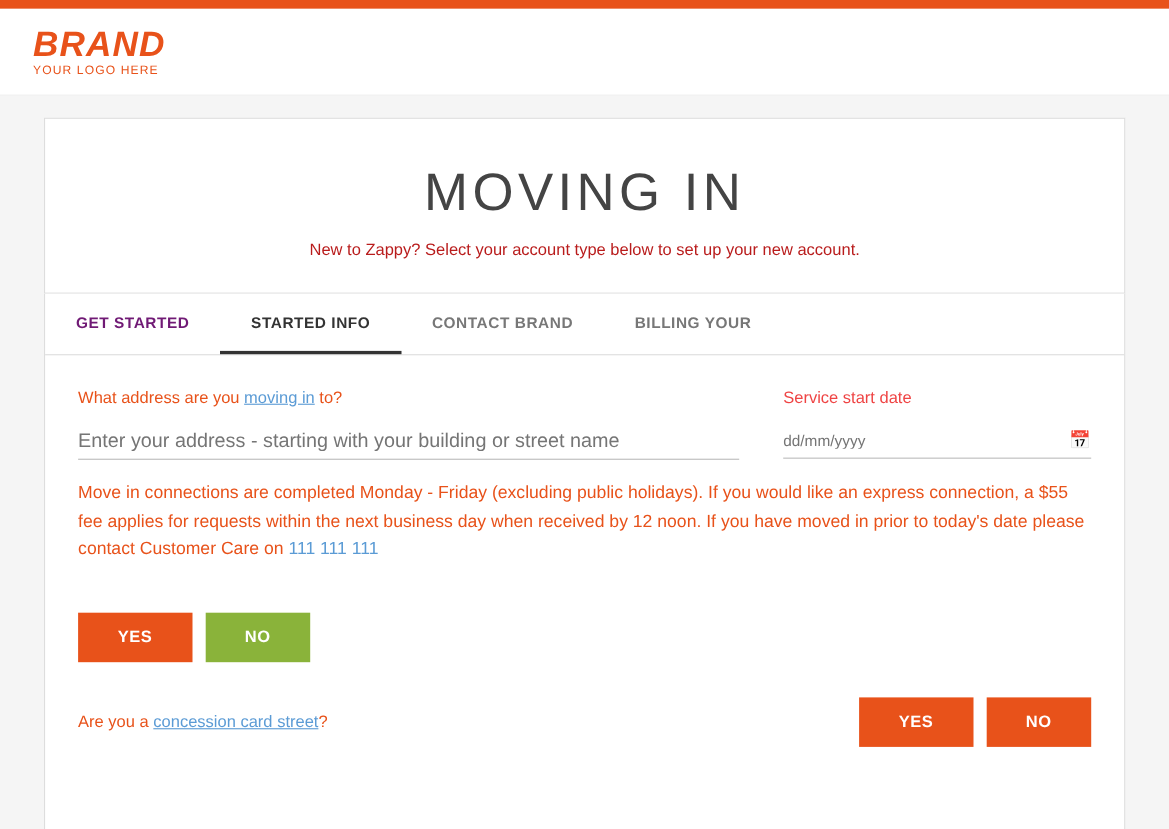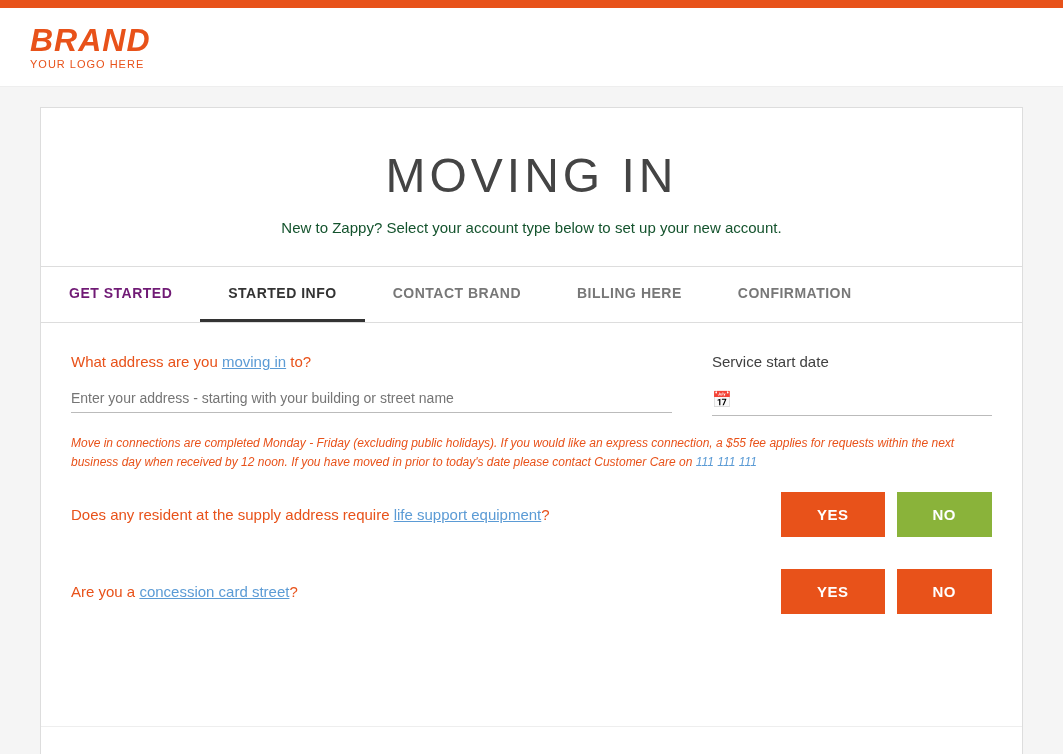--- a/index.html
+++ b/index.html
@@ -44,21 +44,21 @@
     }
     .hero-title {
       font-size: 48px;
       font-weight: 300;
       color: #444;
       letter-spacing: 4px;
       margin-bottom: 16px;
     }
     .hero-subtitle {
       font-size: 15px;
-      color: #14532d;
+      color: #b91c1c;
     }
 
     
     .tabs-container {
       background: #fff;
       margin: 0 20px;
       border: 1px solid #ddd;
       border-top: none;
     }
     .tabs {
@@ -110,21 +110,21 @@
     .field-label span {
       color: #5b9bd5;
       text-decoration: underline;
     }
 
     .text-input {
       width: 100%;
       border: none;
       border-bottom: 1px solid #bbb;
       padding: 6px 0;
-      font-size: 14px;
+      font-size: 18px;
       color: #15803d;
       outline: none;
       background: transparent;
     }
 
     .date-input-wrapper {
       display: flex;
       align-items: center;
       border-bottom: 1px solid #bbb;
       padding: 6px 0;
@@ -138,25 +138,24 @@
       background: transparent;
     }
     .calendar-icon {
       color: #999;
       font-size: 16px;
       cursor: pointer;
     }
 
     
     .info-text {
-      font-size: 12px;
+      font-size: 16px;
       color: #e8521a;
       line-height: 1.6;
-      margin: 18px 0 20px;
-      font-style: italic;
+      margin: 18px 0 44px;
     }
     .info-text .phone {
       color: #5b9bd5;
     }
 
     
     .question-row {
       display: flex;
       align-items: center;
       justify-content: space-between;
@@ -236,49 +235,46 @@
   <div class="hero">
     <h1 class="hero-title">MOVING IN</h1>
     <p class="hero-subtitle">New to Zappy? Select your account type below to set up your new account.</p>
   </div>
 
   <div class="tabs-container">
     <div class="tabs">
       <div class="tab first">GET STARTED</div>
       <div class="tab active">STARTED INFO</div>
       <div class="tab">CONTACT BRAND</div>
-      <div class="tab">BILLING HERE</div>
-      <div class="tab">CONFIRMATION</div>
+      <div class="tab">BILLING YOUR</div>
     </div>
 
     <div class="form-content">
 
       <div class="form-row">
         <div class="form-col">
           <div class="field-label">
             What address are you <span>moving in</span> to?
           </div>
           <input class="text-input" type="text" placeholder="Enter your address - starting with your building or street name" style="">
         </div>
         <div class="form-col right">
-          <div class="field-label" style="color:#404040;">Service start date</div>
+          <div class="field-label" style="color:#ef4444;">Service start date</div>
           <div class="date-input-wrapper">
+            <input class="date-input" type="text" placeholder="dd/mm/yyyy" style="">
             <span class="calendar-icon">📅</span>
           </div>
         </div>
       </div>
 
       <div class="info-text">
         Move in connections are completed Monday - Friday (excluding public holidays). If you would like an express connection, a $55 fee applies for requests within the next business day when received by 12 noon. If you have moved in prior to today's date please contact Customer Care on <span class="phone">111 111 111</span>
       </div>
 
       <div class="question-row">
-        <div class="question-text">
-          Does any resident at the supply address require <span>life support equipment</span>?
-        </div>
         <div class="btn-group">
           <button class="btn-yes">YES</button>
           <button class="btn-no-selected">NO</button>
         </div>
       </div>
 
       <div class="question-row">
         <div class="question-text">
           Are you a <span>concession card street</span>?
         </div>

